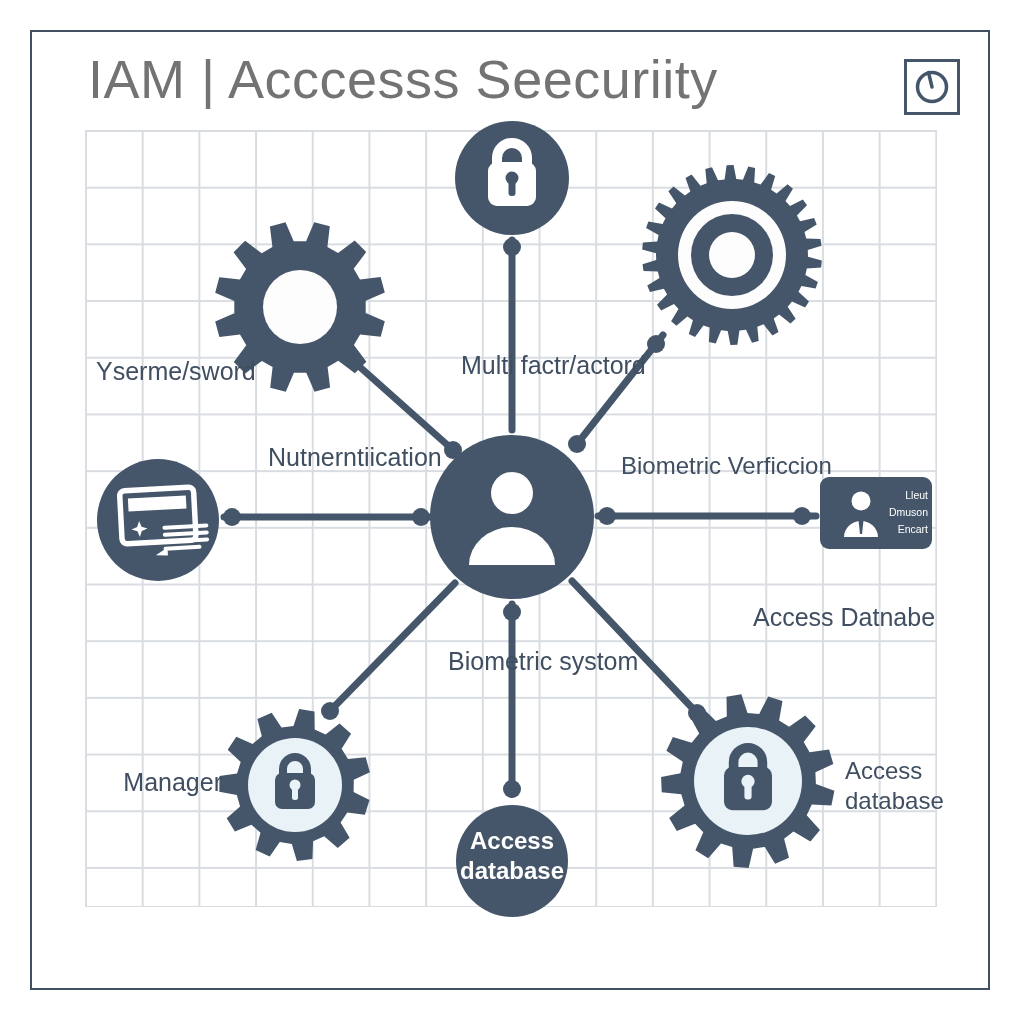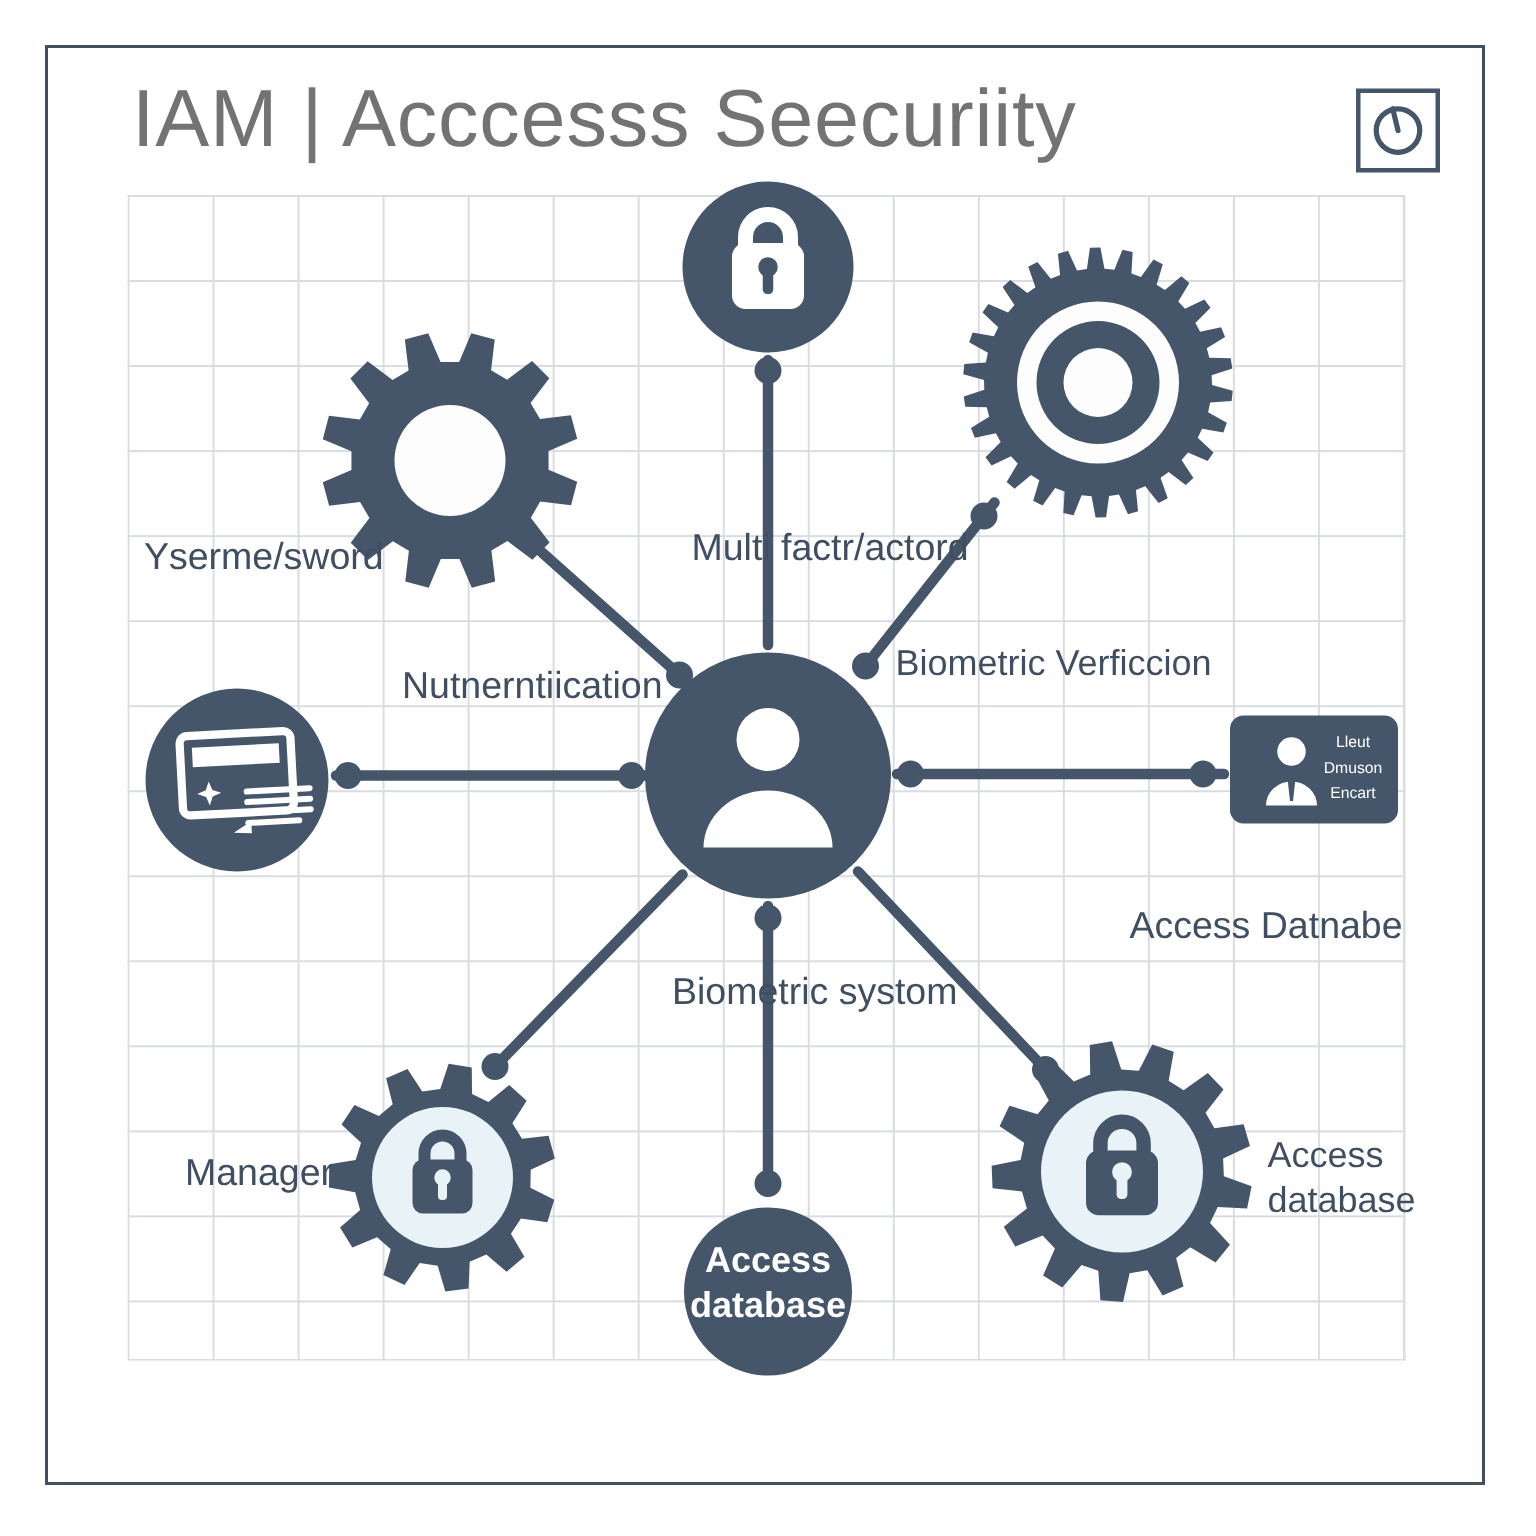--- a/index.html
+++ b/index.html
@@ -163,38 +163,38 @@
     </g>
 
     <g>
       <circle cx="512" cy="861" r="56" fill="#45566a"></circle>
     </g>
   </svg>
 
   <div class="label" style="left:96px;top:356px;text-align:center;">Yserme/sword</div>
   <div class="label" style="left:437px;top:350px;margin-left:24px;">Multi factr/actord</div>
   <div class="label" style="left:268px;top:442px;">Nutnerntiication</div>
-  <div class="label" style="left:597px;top:428px;font-size:24px;">Biometric Verficcion</div>
+  <div class="label" style="left:597px;top:451px;font-size:24px;padding-left:24px;">Biometric Verficcion</div>
   <div class="label" style="left:712px;top:602px;padding-left:41px;">Access Datnabe</div>
   <div class="label" style="left:428px;top:646px;margin-left:20px;">Biometric systom</div>
 
   <div class="label label-two" style="left:82px;top:736px;width:140px;text-align:right;">
     <br>
     <span>Manager</span>
   </div>
 
   <div class="label label-two" style="left:845px;top:756px;font-size:24px;">
     <span>Access</span><br>
     <span>database</span>
   </div>
 
   <div class="circle-text" style="left:452px;top:826px;width:120px;">
     <span>Access</span><br>
     <span>database</span>
   </div>
 
-  <div class="card-text" style="left:876px;top:487px;width:52px;">
+  <div class="card-text" style="left:876px;top:487px;width:52px;text-align:right;">
     <span>Lleut</span><br>
     <span>Dmuson</span><br>
     <span>Encart</span>
   </div>
 
 </div>
 
 </body></html>

